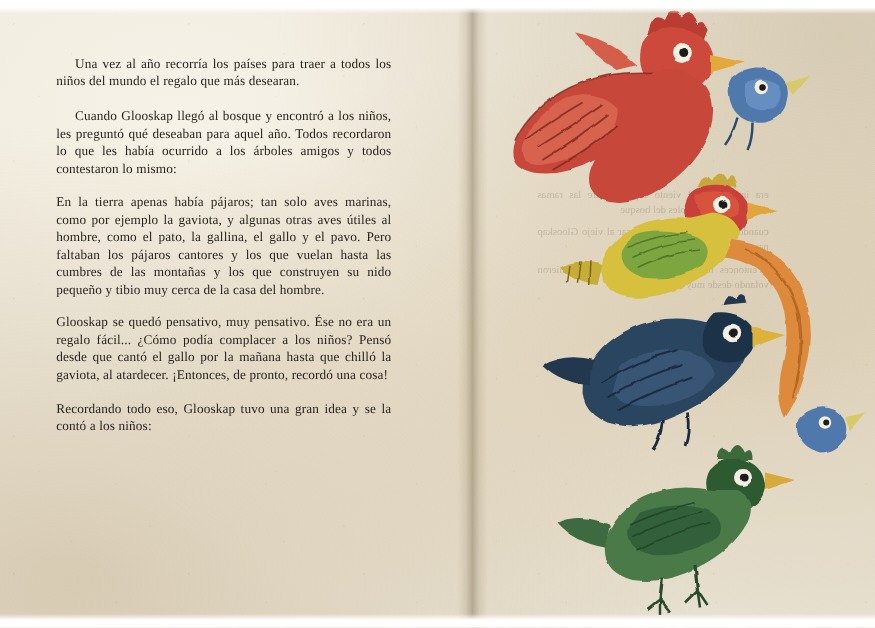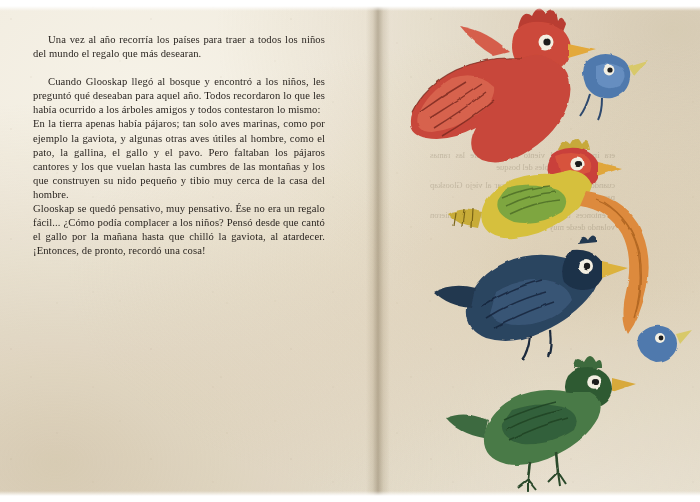--- a/index.html
+++ b/index.html
@@ -88,21 +88,21 @@
     width: 292px;
     color: #241f1b;
     font-size: 10.6px;
     line-height: 14.1px;
     text-align: justify;
     text-justify: inter-word;
     letter-spacing: .01em;
     -webkit-font-smoothing: antialiased;
   }
   .text-block p {
-    margin: 0;
+    margin: 12px;
   }
   .para-gap {
     margin-top: 14px !important;
   }
   .indent {
     text-indent: 15px;
   }
 
   
   .right-page {
@@ -139,20 +139,21 @@
   <div class="paper-base"></div>
   <div class="paper-warm"></div>
   <div class="paper-speckle"></div>
 
   <div class="left-page">
     <div class="text-block">
       <p class="indent">Una vez al año recorría los países para traer a todos los niños del mundo el regalo que más desearan.</p>
       <p class="indent para-gap">Cuando Glooskap llegó al bosque y encontró a los niños, les preguntó qué deseaban para aquel año. Todos recordaron lo que les había ocurrido a los árboles amigos y todos contestaron lo mismo:</p>
       <p>En la tierra apenas había pájaros; tan solo aves marinas, como por ejemplo la gaviota, y algunas otras aves útiles al hombre, como el pato, la gallina, el gallo y el pavo. Pero faltaban los pájaros cantores y los que vuelan hasta las cumbres de las montañas y los que construyen su nido pequeño y tibio muy cerca de la casa del hombre.</p>
       <p>Glooskap se quedó pensativo, muy pensativo. Ése no era un regalo fácil... ¿Cómo podía complacer a los niños? Pensó desde que cantó el gallo por la mañana hasta que chilló la gaviota, al atardecer. ¡Entonces, de pronto, recordó una cosa!</p>
+      <p>Recordando todo eso, Glooskap tuvo una gran idea y se la contó a los niños:</p>
     </div>
   </div>
 
   <div class="gutter"></div>
 
   <div class="right-page">
 
     <div class="ghost-text">
       <p>era invierno y el viento soplaba entre las ramas desnudas de los árboles del bosque</p>
       <p>cuando los niños salieron a buscar al viejo Glooskap para pedirle su regalo</p>

